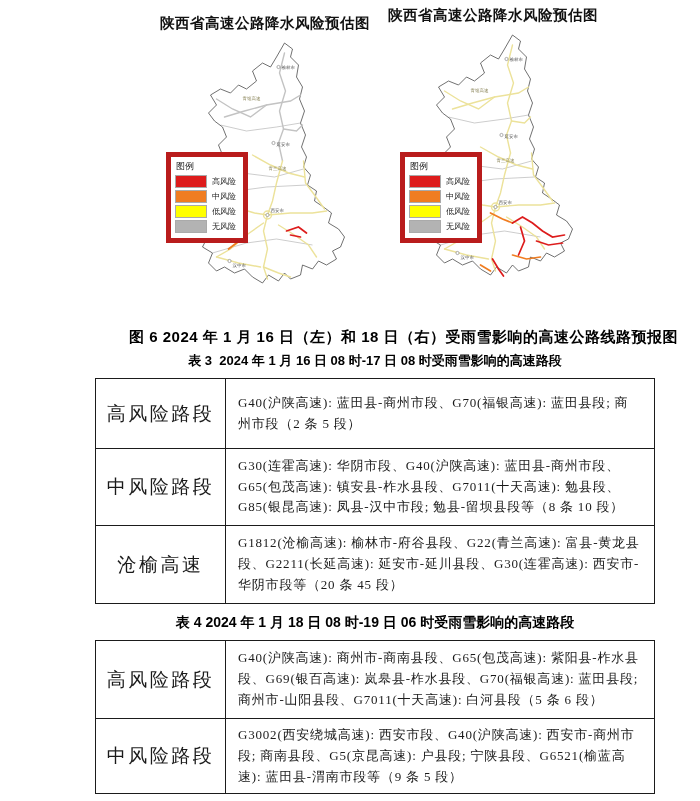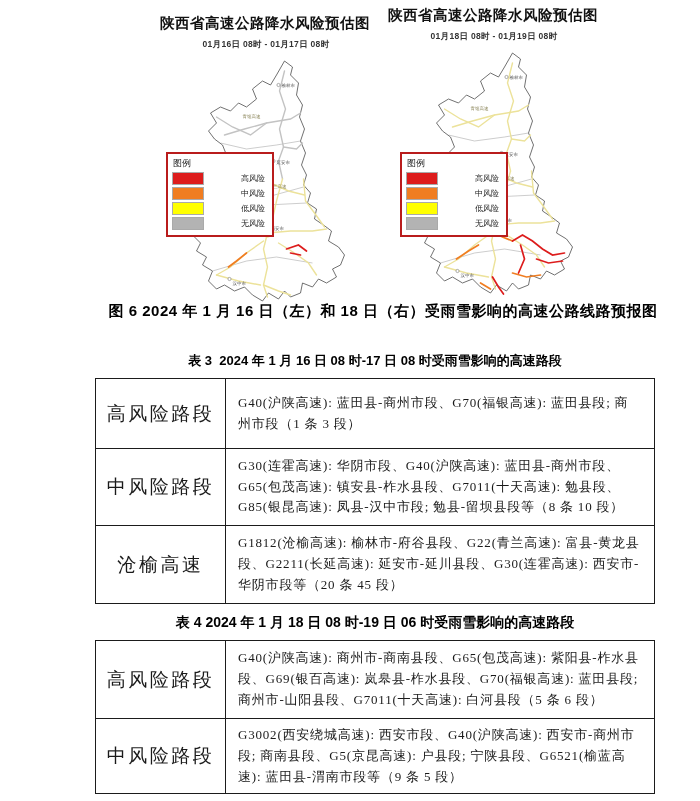--- a/index.html
+++ b/index.html
@@ -5,28 +5,28 @@
   html,body{margin:0;padding:0;}
   body{
     width:700px;height:801px;background:#ffffff;position:relative;
     font-family:"Liberation Sans", sans-serif;color:#1a1a1a;overflow:hidden;
   }
   .fig{position:absolute;width:212px;}
   .fig-title{font-weight:bold;font-size:14.5px;text-align:left;color:#111;letter-spacing:0.5px;}
   .fig-sub{font-weight:bold;font-size:8.5px;text-align:center;color:#333;margin-top:6px;letter-spacing:0.3px;}
   svg.map{display:block;margin:4px auto 0 auto;}
 
-  .legend{position:absolute;background:#fff;border:2px solid #b91c1c;padding:3px 7px 5px 4px;z-index:5;}
+  .legend{position:absolute;background:#fff;border:5px solid #b91c1c;padding:3px 7px 5px 4px;z-index:5;}
   .legend-title{font-size:9px;color:#222;margin:0 0 1px 1px;}
-  .legend-item{display:flex;align-items:center;margin-top:2px;gap:32px;}
+  .legend-item{display:flex;align-items:center;margin-top:2px;}
   .legend-swatch{width:30px;height:11px;margin-right:5px;border:0.5px solid #aaa;}
   .legend-label{font-size:8px;color:#222;}
 
   .caption{position:absolute;font-weight:bold;color:#000;white-space:pre-wrap;}
-  #figure-caption{top:302px;left:88px;width:590px;font-size:15px;text-align:center;letter-spacing:0.5px;}
+  #figure-caption{top:328px;left:88px;width:590px;font-size:15px;text-align:right;letter-spacing:0.5px;}
   #table3-caption{top:352px;left:95px;width:560px;font-size:13px;text-align:center;}
   #table4-caption{top:614px;left:95px;width:560px;font-size:14px;text-align:center;}
 
   table.risk{
     position:absolute;left:95px;width:560px;border-collapse:collapse;table-layout:fixed;
     font-family:"Liberation Serif", serif;color:#1a1a1a;
   }
   #table3{top:378px;}
   #table4{top:640px;}
   table.risk td{border:1px solid #1b1b1b;vertical-align:middle;background:#fff;}
@@ -47,21 +47,20 @@
   .road-r{fill:none;stroke:#dd1c1c;stroke-width:1.7;stroke-linecap:round;}
   .city{fill:#fff;stroke:#777;stroke-width:0.6;}
   .lbl{font-size:4.5px;fill:#555;font-family:"Liberation Sans",sans-serif;}
   .lbl-road{fill:#8f8a60;}
 </style>
 </head>
 <body>
 
 <figure class="fig" style="left:160px;top:14px;margin:0;">
   <div class="fig-title">陕西省高速公路降水风险预估图</div>
-  <div class="fig-sub">01月16日 08时 - 01月17日 08时</div>
 
   <svg class="map" width="205" height="250" viewBox="0 0 200 250">
     <path class="outline" d="M118 6 L126 12 L124 20 L132 28 L130 40 L136 50 L133 62 L138 74 L134 86 L139 98 L135 110 L140 120 L137 130 L144 138 L141 148 L150 154 L148 164 L157 170 L165 176 L162 186 L172 192 L178 200 L174 210 L166 214 L170 222 L160 228 L152 224 L146 232 L136 228 L134 238 L124 242 L118 236 L112 244 L102 238 L96 246 L86 240 L78 232 L68 236 L58 230 L50 234 L42 226 L46 216 L36 210 L40 202 L30 196 L34 188 L26 180 L32 172 L24 164 L32 158 L40 160 L46 152 L44 142 L52 136 L48 126 L56 118 L52 108 L60 100 L56 90 L48 84 L42 76 L50 68 L44 58 L54 52 L64 56 L72 48 L80 52 L90 44 L86 34 L96 26 L104 30 L110 20 Z"></path>
     <g>
       <path class="border" d="M54 88 L80 94 L110 90 L134 86"></path>
       <path class="border" d="M48 128 L76 136 L108 140 L137 132"></path>
       <path class="border" d="M44 152 L70 154 L100 150 L140 148"></path>
       <path class="border" d="M46 216 L80 206 L110 202 L146 208"></path>
     </g>
     <g>
@@ -121,21 +120,20 @@
     </div>
     <div class="legend-item">
       <span class="legend-swatch" style="background: rgb(179, 179, 179);"></span>
       <span class="legend-label">无风险</span>
     </div>
   </div>
 </figure>
 
 <figure class="fig" style="left:388px;top:6px;margin:0;">
   <div class="fig-title">陕西省高速公路降水风险预估图</div>
-  <div class="fig-sub">01月18日 08时 - 01月19日 08时</div>
 
   <svg class="map" width="205" height="250" viewBox="0 0 200 250">
     <path class="outline" d="M118 6 L126 12 L124 20 L132 28 L130 40 L136 50 L133 62 L138 74 L134 86 L139 98 L135 110 L140 120 L137 130 L144 138 L141 148 L150 154 L148 164 L157 170 L165 176 L162 186 L172 192 L178 200 L174 210 L166 214 L170 222 L160 228 L152 224 L146 232 L136 228 L134 238 L124 242 L118 236 L112 244 L102 238 L96 246 L86 240 L78 232 L68 236 L58 230 L50 234 L42 226 L46 216 L36 210 L40 202 L30 196 L34 188 L26 180 L32 172 L24 164 L32 158 L40 160 L46 152 L44 142 L52 136 L48 126 L56 118 L52 108 L60 100 L56 90 L48 84 L42 76 L50 68 L44 58 L54 52 L64 56 L72 48 L80 52 L90 44 L86 34 L96 26 L104 30 L110 20 Z"></path>
     <g>
       <path class="border" d="M54 88 L80 94 L110 90 L134 86"></path>
       <path class="border" d="M48 128 L76 136 L108 140 L137 132"></path>
       <path class="border" d="M44 152 L70 154 L100 150 L140 148"></path>
       <path class="border" d="M46 216 L80 206 L110 202 L146 208"></path>
     </g>
     <g>
@@ -202,21 +200,21 @@
   </div>
 </figure>
 
 <div class="caption" id="figure-caption">图 6 2024 年 1 月 16 日（左）和 18 日（右）受雨雪影响的高速公路线路预报图</div>
 <div class="caption" id="table3-caption">表 3  2024 年 1 月 16 日 08 时-17 日 08 时受雨雪影响的高速路段</div>
 
 <table class="risk" id="table3">
   <tbody>
     <tr>
       <td class="lvl">高风险路段</td>
-      <td class="seg">G40(沪陕高速): 蓝田县-商州市段、G70(福银高速): 蓝田县段; 商州市段（1 条 3 段）</td>
+      <td class="seg">G40(沪陕高速): 蓝田县-商州市段、G70(福银高速): 蓝田县段; 商州市段（2 条 5 段）</td>
     </tr>
     <tr>
       <td class="lvl">中风险路段</td>
       <td class="seg">G30(连霍高速): 华阴市段、G40(沪陕高速): 蓝田县-商州市段、G65(包茂高速): 镇安县-柞水县段、G7011(十天高速): 勉县段、G85(银昆高速): 凤县-汉中市段; 勉县-留坝县段等（8 条 10 段）</td>
     </tr>
     <tr>
       <td class="lvl">沧榆高速</td>
       <td class="seg">G1812(沧榆高速): 榆林市-府谷县段、G22(青兰高速): 富县-黄龙县段、G2211(长延高速): 延安市-延川县段、G30(连霍高速): 西安市-华阴市段等（20 条 45 段）</td>
     </tr>
   </tbody>

